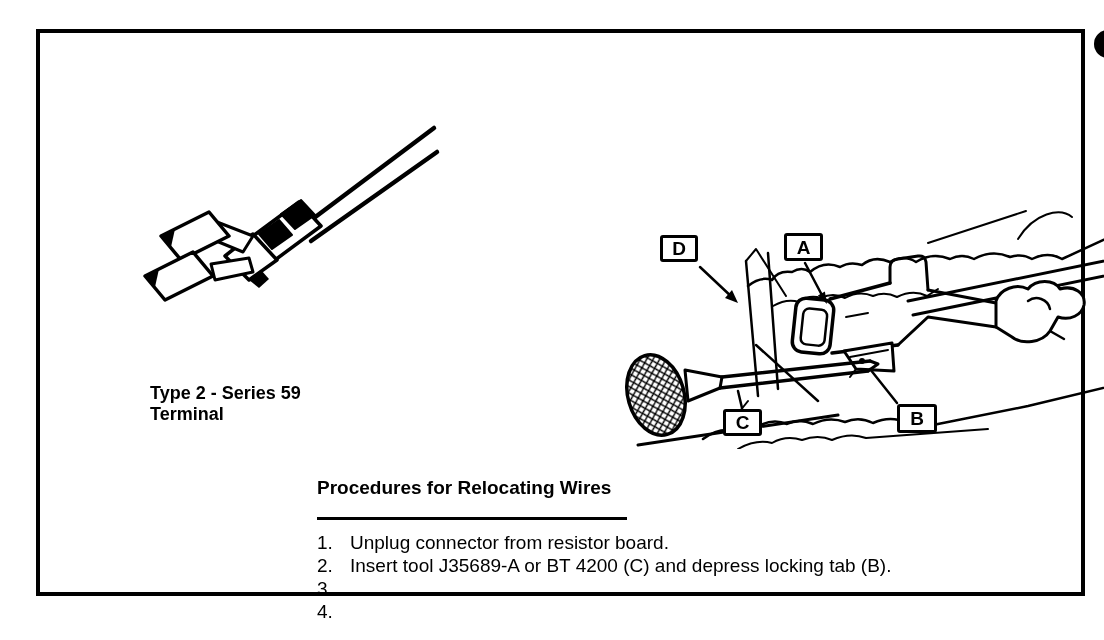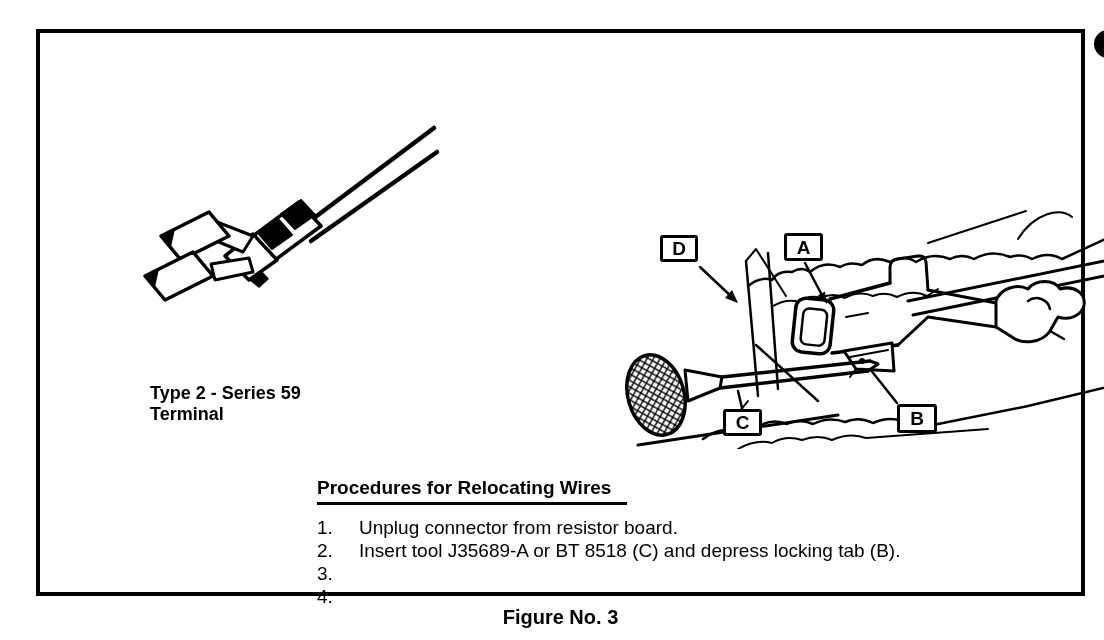--- a/index.html
+++ b/index.html
@@ -24,26 +24,26 @@
   .callout-a { left:744px; top:200px; width:39px; height:28px; }
   .callout-c { left:683px; top:376px; width:39px; height:27px; }
   .callout-b { left:857px; top:371px; width:40px; height:29px; }
   .terminal-caption {
     position:absolute; left:110px; top:350px; width:235px;
     text-align:left; font-weight:bold; font-size:18px; line-height:21px;
   }
   .procedures { position:absolute; left:277px; top:444px; width:660px; }
   .proc-heading {
     display:inline-block; font-weight:bold; font-size:19px;
-    padding:0 16px 3px 0; border-bottom:3px solid var(--ink);
+    padding:0 16px 18px 0; border-bottom:3px solid var(--ink);
   }
   .steps { margin-top:11px; }
   .step { display:flex; font-size:19px; line-height:23px; }
   .step .num { width:24px; flex:none; }
-  .step .txt { margin-left:18px; }
+  .step .txt { margin-left:9px; }
   .figure-caption {
     position:absolute; left:36px; top:606px; width:1049px;
     text-align:center; font-weight:bold; font-size:20px;
   }
   .page-dot {
     position:absolute; left:1094px; top:30px; width:28px; height:28px;
     border-radius:50%; background:var(--ink);
   }
   svg { display:block; }
 </style>
@@ -167,30 +167,29 @@
 
     <div class="procedures">
       <span class="proc-heading">Procedures for Relocating Wires</span>
       <div class="steps">
         <div class="step">
           <span class="num">1.</span>
           <span class="txt">Unplug connector from resistor board.</span>
         </div>
         <div class="step">
           <span class="num">2.</span>
-          <span class="txt">Insert tool J35689-A or BT 8518 (C) and depress locking tab (B).</span>
+          <span class="txt">Insert tool J35689-A or BT 4200 (C) and depress locking tab (B).</span>
         </div>
         <div class="step">
           <span class="num">3.</span>
         </div>
         <div class="step">
           <span class="num">4.</span>
         </div>
       </div>
     </div>
 
   </div>
 
-  <div class="figure-caption">Figure No. 3</div>
 
   <div class="page-dot"></div>
 
 </div>
 
 </body></html>

